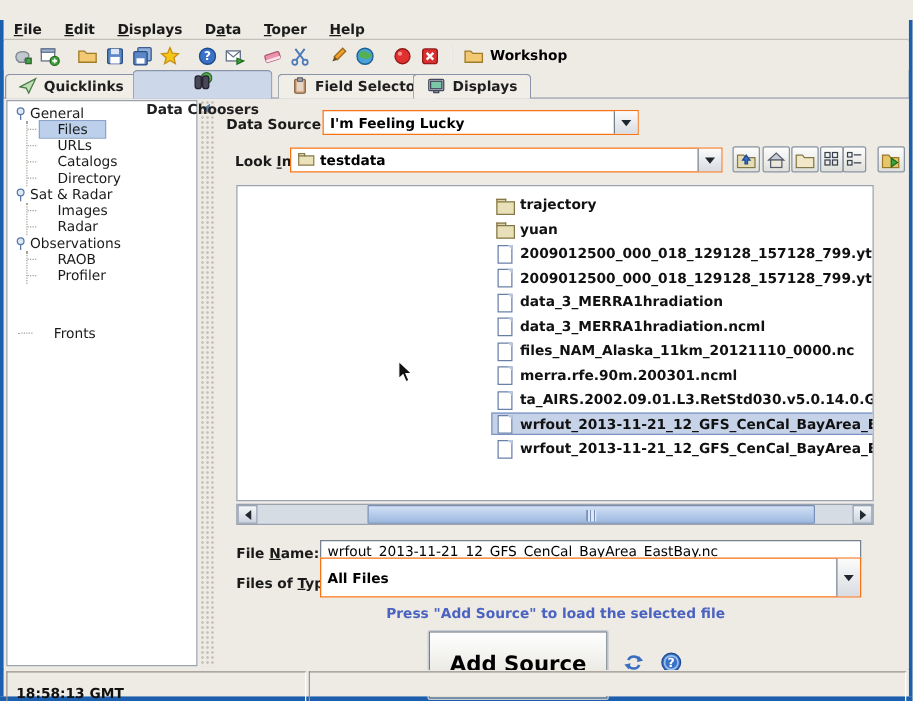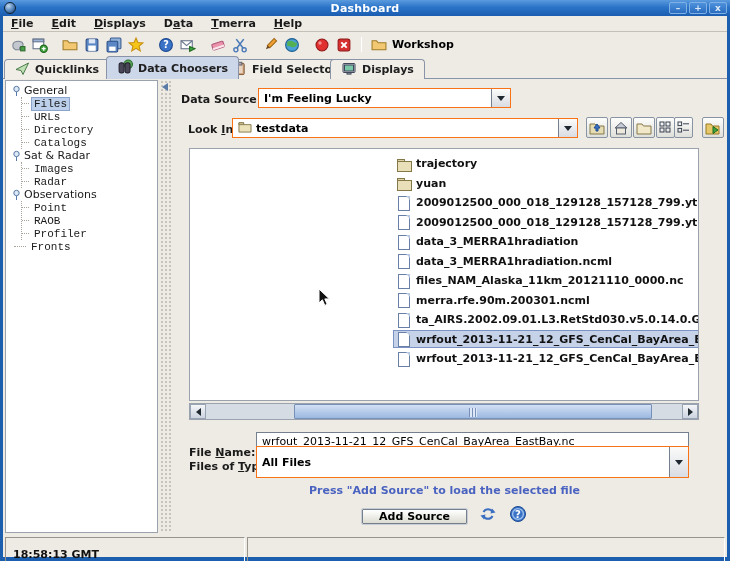--- a/index.html
+++ b/index.html
@@ -36,40 +36,40 @@
   .tbicon { width:18px; height:16px; display:flex; align-items:center; justify-content:center; margin-right:4px; }
   .tb-gap { width:8px; }
   .tb-sep { width:1px; height:15px; background:#b0aca4; border-right:1px solid #fff; margin:0 8px 0 4px; }
   .workshop { display:flex; align-items:center; gap:4px; font-size:11px; font-weight:bold; }
 
   
   .tabbar { position:absolute; left:3px; top:56px; width:667px; height:23px; }
   .tab { position:absolute; bottom:0; height:20px; display:flex; align-items:center; gap:5px;
     padding:0 10px; font-size:11px; font-weight:bold; color:#202020;
     border:1px solid #8a94a8; border-bottom:none; border-radius:4px 4px 0 0; background:#f1eee8; }
-  .tab.selected { height:23px; background:#ccd7ea; z-index:2; }
+  .tab.selected { height:23px; background:#ccd7ea; z-index:2;flex-direction:column; }
   .tab1 { left:1px; } .tab2 { left:103px; } .tab3 { left:219px; } .tab4 { left:327px; }
   .tab-underline { position:absolute; left:0; bottom:0; width:724px; height:1px; background:#8a94a8; }
 
   
   .content { position:absolute; left:3px; top:79px; width:724px; height:456px; background:#eeeae4; }
 
   
   .tree-panel { position:absolute; left:2px; top:1px; width:153px; height:453px; background:#fff;
     border:1px solid #9aa2ae; overflow:hidden; }
   .tree { font-size:11px; color:#1a1a1a; padding:3px 0 0 6px; }
   .tg { position:relative; }
   .tg-row { display:flex; align-items:center; height:13px; gap:3px; }
   .tg-handle { width:9px; height:12px; flex:0 0 9px; }
   .t-kids { margin-left:9px; border-left:1px dotted #a8a49c; }
   .tk-row { display:flex; align-items:center; height:13px; }
   .tk-row::before { content:""; width:7px; border-top:1px dotted #a8a49c; margin-right:3px; }
-  .tk-label { padding:0 2px;font-family:Liberation Mono, monospace; }
+  .tk-label { padding:0 14px; }
   .tk-label.selected { background:#bcd0ec; outline:1px solid #8ca4cc; }
-  .t-leaf { display:flex; align-items:center; height:13px; margin-left:2px; }
+  .t-leaf { display:flex; align-items:center; height:13px; margin-left:2px;margin-top:33px; }
   .t-leaf::before { content:""; width:12px; border-top:1px dotted #a8a49c; margin-right:3px; }
 
   
   .divider { position:absolute; left:157px; top:1px; width:11px; height:453px;
     background-image:radial-gradient(#c9c4bb 1px, transparent 1.2px); background-size:4px 4px; background-color:#eeeae4; }
   .divider-arrow { position:absolute; left:2px; top:3px; width:0; height:0;
     border-top:4px solid transparent; border-bottom:4px solid transparent; border-right:6px solid #5a7aa8; }
 
   
   .chooser { position:absolute; left:169px; top:0; width:555px; height:456px; }
@@ -113,61 +113,52 @@
     background:repeating-linear-gradient(90deg,#7890b8 0 1px,#dce8f8 1px 3px); }
   .tri-left { width:0; height:0; border-top:4px solid transparent; border-bottom:4px solid transparent; border-right:5px solid #202830; }
   .tri-right { width:0; height:0; border-top:4px solid transparent; border-bottom:4px solid transparent; border-left:5px solid #202830; }
 
   .textfield { position:absolute; background:#fff; border:1px solid #74808e; font-size:11px;
     display:flex; align-items:center; padding:0 5px; white-space:nowrap; overflow:hidden; }
 
   .hint { position:absolute; left:0; top:405px; width:545px; text-align:center; font-size:11px; font-weight:bold; color:#4a63c0; }
   .btn-row { position:absolute; left:0; top:426px; width:545px; display:flex; align-items:center; justify-content:center; gap:12px; }
   .add-btn { border:1px solid #74808e; outline:1px solid #c8ccd4; background:linear-gradient(#ffffff,#dddcd2);
-    font-family:"DejaVu Sans",sans-serif; font-size:11px; font-weight:bold; padding:0 16px; border-radius:1px; }
+    font-family:"DejaVu Sans",sans-serif; font-size:17px; font-weight:bold; padding:16px 16px; border-radius:1px; }
 
   
   .statusbar { position:absolute; left:3px; top:536px; width:724px; height:21px; background:#eeeae4;
     display:flex; gap:2px; padding:1px 2px; }
   .status-cell { border:1px solid; border-color:#98948c #fff #fff #98948c; height:35px;
     display:flex; align-items:center; padding:0 7px; font-size:11px; font-weight:bold; color:#111; }
   .cell-time { width:240px; flex:0 0 auto; }
   .cell-msg { flex:1; }
 
   .cursor { position:absolute; left:318px; top:288px; z-index:50; }
 </style>
 </head>
 <body>
 
 <div class="window">
 
-  <div class="titlebar">
-    <span class="title-icon"></span>
-    <span class="title-text">Dashboard</span>
-    <span class="win-btns">
-      <span class="win-btn">–</span>
-      <span class="win-btn">+</span>
-      <span class="win-btn">x</span>
-    </span>
-  </div>
   <div class="edge-l"></div>
   <div class="edge-r"></div>
   <div class="edge-b"></div>
 
   <div class="menubar">
 
       <span class="menu-item"><span></span><u>F</u><span>ile</span></span>
 
       <span class="menu-item"><span></span><u>E</u><span>dit</span></span>
 
       <span class="menu-item"><span></span><u>D</u><span>isplays</span></span>
 
       <span class="menu-item"><span>D</span><u>a</u><span>ta</span></span>
 
-      <span class="menu-item"><span></span><u>T</u><span>merra</span></span>
+      <span class="menu-item"><span></span><u>T</u><span>oper</span></span>
 
       <span class="menu-item"><span></span><u>H</u><span>elp</span></span>
     </div>
 
   <div class="toolbar">
     <span class="tbicon">
         <svg width="16" height="16" viewBox="0 0 15 15">
           <path d="M3 10 Q1.5 5 6 4.2 Q11 3.4 12.2 6.4 Q13 9 9 9.8 L9 12 L5 12 Z" fill="#c2c8ce" stroke="#7a8490"></path>
           <rect x="10" y="9" width="4" height="4" fill="#4aa04a" stroke="#2a6a2a"></rect>
         </svg>
@@ -322,24 +313,24 @@
             <span>General</span>
           </div>
           <div class="t-kids">
             <div class="tk-row">
                 <span class="tk-label selected">Files</span>
               </div>
             <div class="tk-row">
                 <span class="tk-label">URLs</span>
               </div>
             <div class="tk-row">
+                <span class="tk-label">Catalogs</span>
+              </div>
+            <div class="tk-row">
                 <span class="tk-label">Directory</span>
-              </div>
-            <div class="tk-row">
-                <span class="tk-label">Catalogs</span>
               </div>
           </div>
         </div>
         <div class="tg">
           <div class="tg-row">
             <span class="tg-handle"><svg width="9" height="12" viewBox="0 0 9 12">
                   <circle cx="4.5" cy="4" r="2.7" fill="#dce8f4" stroke="#5878a8"></circle>
                   <line x1="4.5" y1="6.7" x2="4.5" y2="11" stroke="#5878a8"></line>
                 </svg></span>
             <span>Sat &amp; Radar</span>
@@ -356,23 +347,20 @@
         <div class="tg">
           <div class="tg-row">
             <span class="tg-handle"><svg width="9" height="12" viewBox="0 0 9 12">
                   <circle cx="4.5" cy="4" r="2.7" fill="#dce8f4" stroke="#5878a8"></circle>
                   <line x1="4.5" y1="6.7" x2="4.5" y2="11" stroke="#5878a8"></line>
                 </svg></span>
             <span>Observations</span>
           </div>
           <div class="t-kids">
             <div class="tk-row">
-                <span class="tk-label">Point</span>
-              </div>
-            <div class="tk-row">
                 <span class="tk-label">RAOB</span>
               </div>
             <div class="tk-row">
                 <span class="tk-label">Profiler</span>
               </div>
           </div>
         </div>
         <div class="t-leaf">
             <span class="tk-label">Fronts</span>
           </div>
@@ -535,21 +523,21 @@
         <span class="sb-track">
           <span class="sb-thumb">
               <span class="sb-grip"></span>
             </span>
         </span>
         <span class="sb-btn">
             <span class="tri-right"></span>
           </span>
       </div>
 
-      <span class="flabel" style="left:17px; top:367px;"><span>File </span><u>N</u><span>ame:</span></span>
+      <span class="flabel" style="left:17px; top:357px;"><span>File </span><u>N</u><span>ame:</span></span>
       <div class="textfield" style="left:84px; top:353px; width:433px; height:18px;">wrfout_2013-11-21_12_GFS_CenCal_BayArea_EastBay.nc</div>
 
       <span class="flabel" style="left:17px; top:381px;"><span>Files of </span><u>T</u><span>ype:</span></span>
       <div class="combo" style="left:84px; top:367px; width:433px; height:32px;">
         <span class="val">All Files</span>
         <span class="arrowbtn">
             <span class="tri-down"></span>
           </span>
       </div>
 

